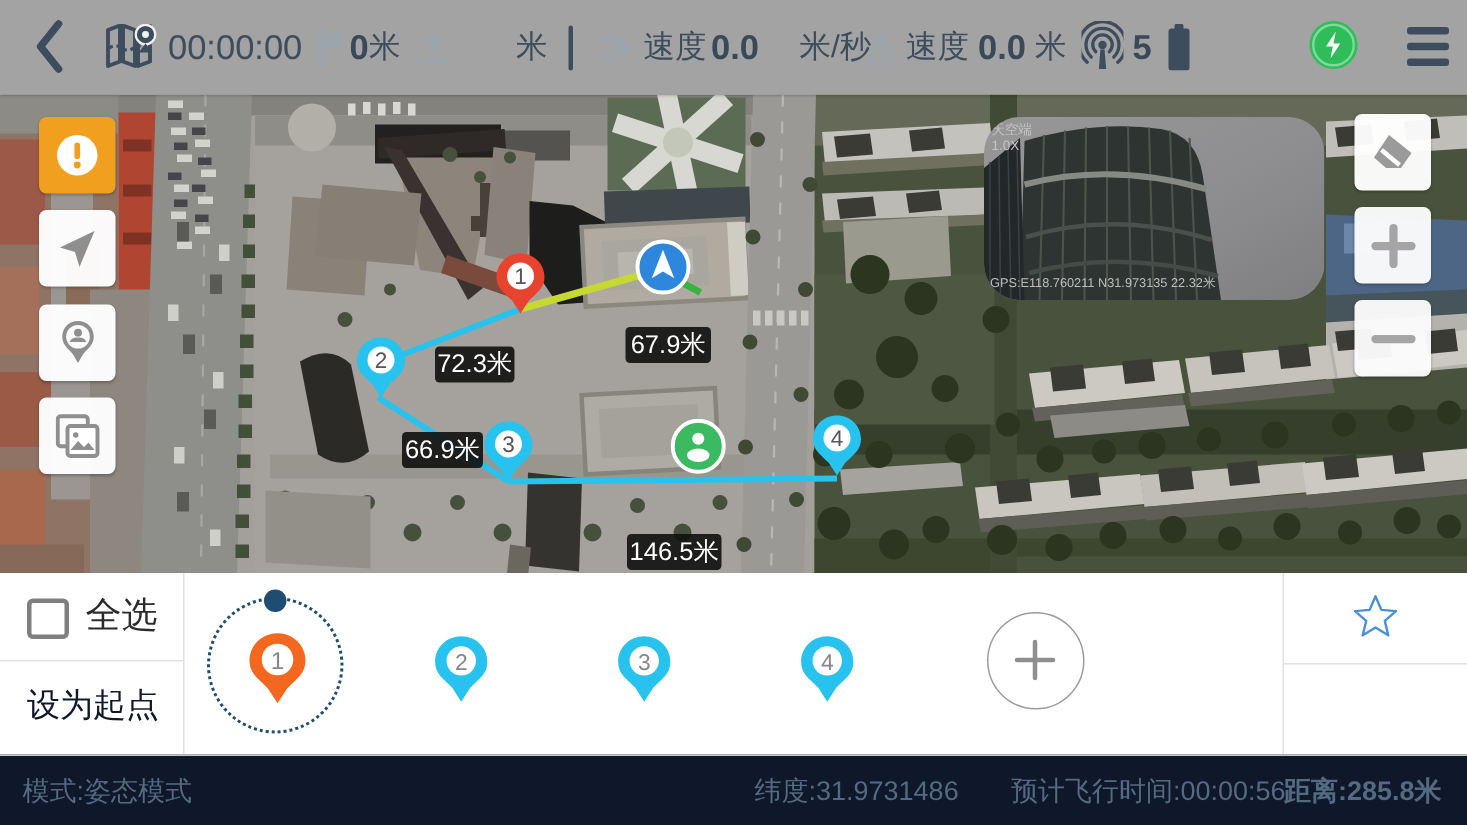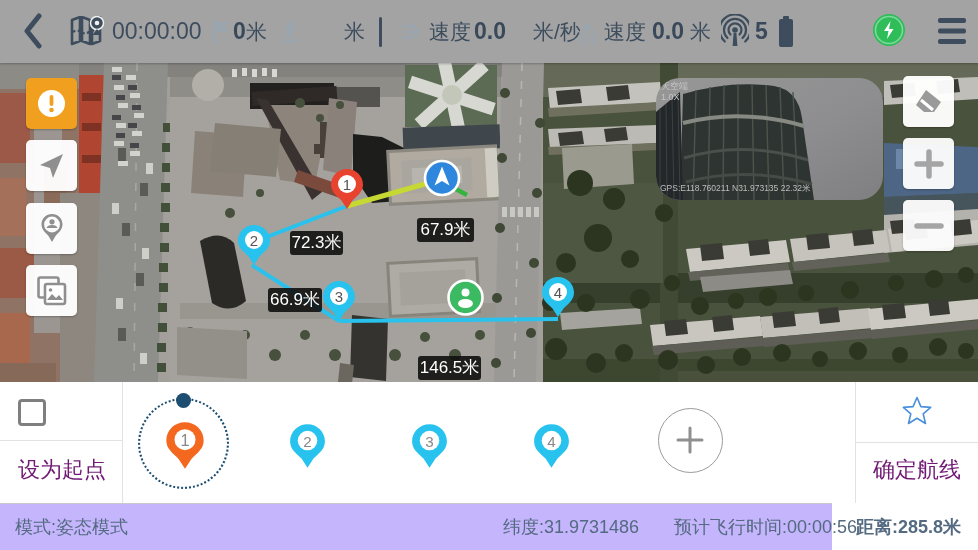--- a/index.html
+++ b/index.html
@@ -9,23 +9,23 @@
   
   #topbar{position:absolute;left:0;top:0;width:978px;height:63px;background:#a3a3a3;box-shadow:0 1px 2px rgba(0,0,0,0.25);z-index:5;}
   #topbar .t{position:absolute;top:0;height:63px;line-height:63px;color:#3d4d5e;font-size:21px;white-space:nowrap;}
   #topbar .b{font-weight:bold;font-size:23px;color:#39495a;}
   
   #map{position:absolute;left:0;top:63px;width:978px;height:319px;overflow:hidden;background:#9e9c98;}
   .mbtn{position:absolute;width:51px;height:51px;background:rgba(255,255,255,0.96);border-radius:5px;box-shadow:0 1px 2px rgba(0,0,0,0.25);}
   .mlabel{position:absolute;background:rgba(15,15,15,0.9);color:#fff;font-size:17px;border-radius:3px;text-align:center;line-height:24px;height:24px;}
   
   #panel{position:absolute;left:0;top:382px;width:978px;height:121px;background:#fff;}
-  .blue{color:#701a75;}
+  .blue{color:#0f172a;}
   
-  #status{position:absolute;left:0;top:503px;width:832px;height:47px;background:#c4b5fd;border-top:1px solid #c9c9c9;box-sizing:border-box;}
+  #status{position:absolute;left:0;top:503px;width:978px;height:47px;background:#0f172a;border-top:1px solid #c9c9c9;box-sizing:border-box;}
   #status span{position:absolute;top:0;height:46px;line-height:46px;font-size:18px;color:#546a80;white-space:nowrap;}
 </style>
 </head>
 <body>
 <div id="app">
 
   <div id="topbar">
 
     <svg class="abs" style="left:23px;top:13px;" width="20" height="36" viewBox="0 0 20 36">
         <polyline points="16,3 4,18 16,33" fill="none" stroke="#3d4d5e" stroke-width="5" stroke-linecap="round" stroke-linejoin="round"></polyline>
@@ -538,20 +538,21 @@
   </div>
 
   <div id="panel">
 
     <div class="abs" style="left:122px;top:0;width:1px;height:121px;background:#e2e2e2;"></div>
 
     <div class="abs" style="left:0;top:58px;width:122px;height:1px;background:#e2e2e2;"></div>
 
     <div class="abs" style="left:18px;top:17px;width:22px;height:21px;border:3px solid #7f7f7f;border-radius:4px;"></div>
 
+    <div class="abs" style="left:57px;top:5px;height:48px;line-height:48px;font-size:24px;color:#2b2b2b;">全选</div>
 
     <div class="abs blue" style="left:18px;top:64px;height:48px;line-height:48px;font-size:22px;">设为起点</div>
 
     <div class="abs" style="left:138px;top:16px;width:91px;height:91px;border:2.5px dotted #1d4d70;border-radius:50%;box-sizing:border-box;"></div>
 
     <div class="abs" style="left:176px;top:11px;width:15px;height:15px;background:#1d4d70;border-radius:50%;"></div>
 
     <svg class="abs" style="left:165px;top:39px;" width="40" height="49" viewBox="0 0 34 42">
       <path d="M17 1 C8 1 1 8 1 16.6 C1 24 6 27 11.5 32.5 L17 41 L22.5 32.5 C28 27 33 24 33 16.6 C33 8 26 1 17 1 Z" fill="#f4671f"></path>
       <circle cx="17" cy="16" r="9" fill="#fff"></circle>
@@ -583,21 +584,20 @@
     </div>
 
     <div class="abs" style="left:855px;top:0;width:1px;height:121px;background:#e2e2e2;"></div>
 
     <div class="abs" style="left:856px;top:60px;width:122px;height:1px;background:#e2e2e2;"></div>
 
     <svg class="abs" style="left:902px;top:14px;" width="30" height="29" viewBox="0 0 30 29">
       <path d="M15 1.5 L18.9 10.6 L28.7 11.4 L21.2 17.9 L23.5 27.5 L15 22.3 L6.5 27.5 L8.8 17.9 L1.3 11.4 L11.1 10.6 Z" fill="none" stroke="#4a90d9" stroke-width="1.6" stroke-linejoin="round"></path>
     </svg>
 
-    <div class="abs blue" style="left:856px;top:64px;width:122px;text-align:center;height:48px;line-height:48px;font-size:22px;">确定航线</div>
   </div>
 
   <div id="status">
 
     <span style="left:15px;">模式:姿态模式</span>
 
     <span style="left:143px;margin-top:36px;">状态:已着陆</span>
 
 
     <span style="left:503px;">纬度:31.9731486</span>

